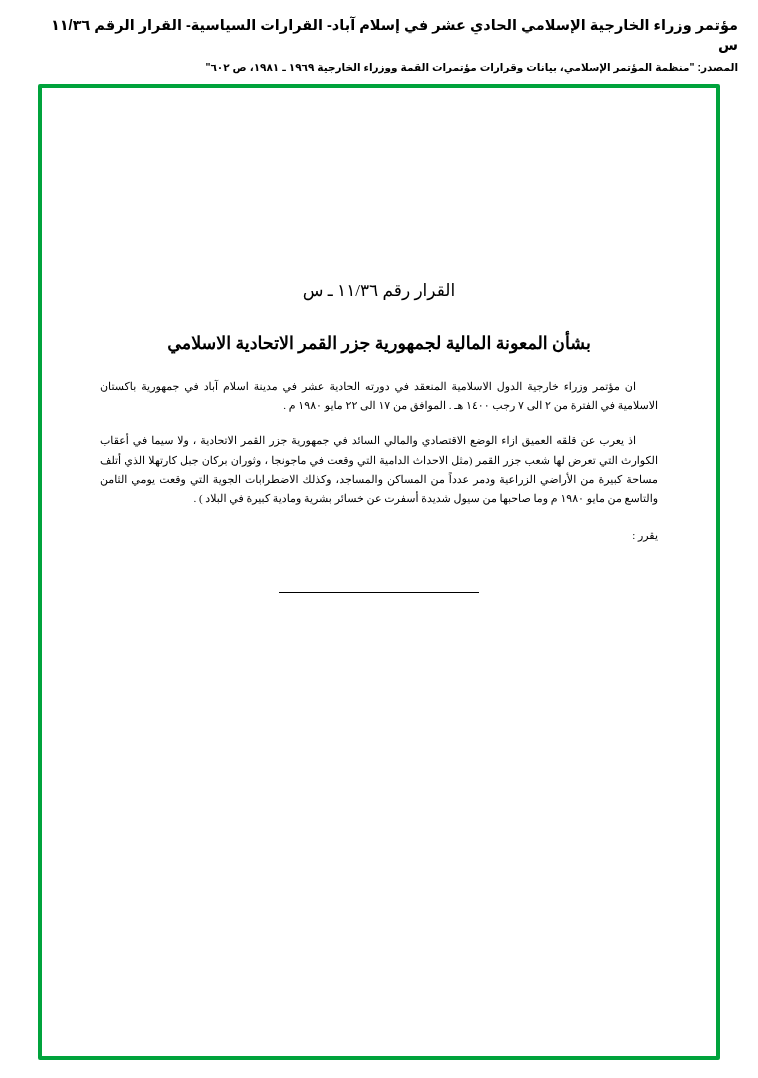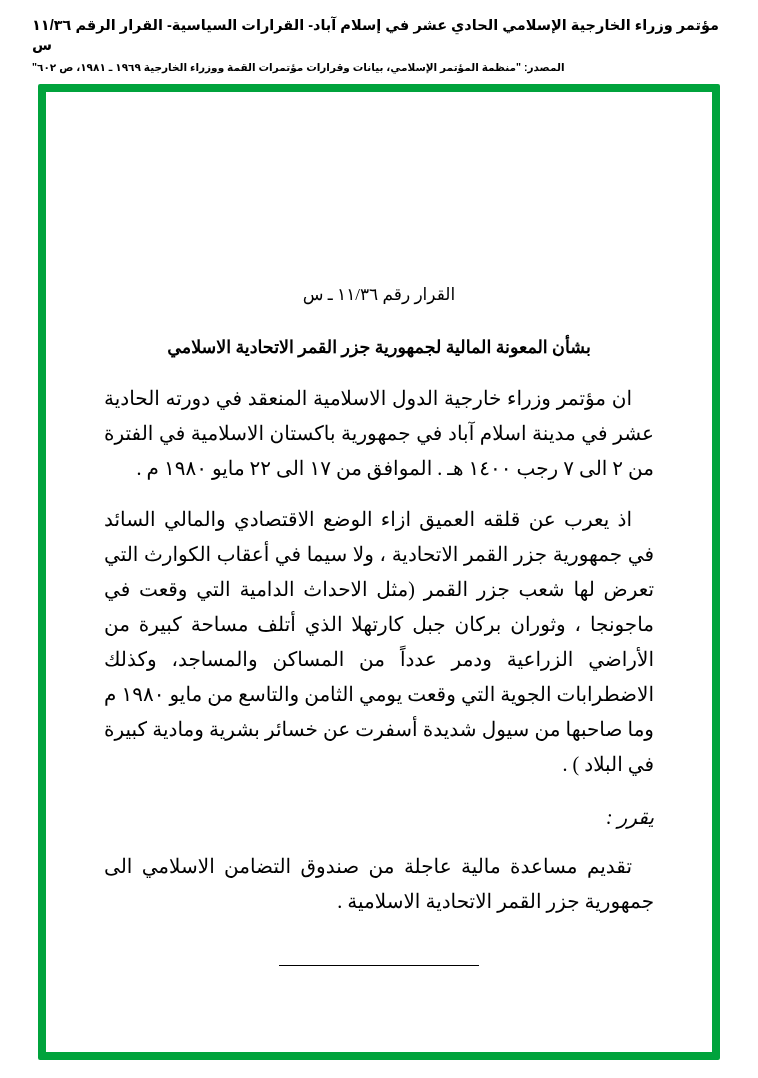--- a/index.html
+++ b/index.html
@@ -15,21 +15,21 @@
     overflow: hidden;
   }
   .page {
     position: relative;
     width: 758px;
     height: 1078px;
     box-sizing: border-box;
   }
   .header-block {
     padding: 16px 20px 4px 32px;
-    text-align: left;
+    text-align: right;
   }
   .header-title {
     font-family: "Liberation Sans", "DejaVu Sans", sans-serif;
     font-weight: bold;
     font-size: 14.5px;
     line-height: 1.35;
     letter-spacing: 0px;
     direction: rtl;
   }
   .header-source {
@@ -39,21 +39,21 @@
     line-height: 1.4;
     margin-top: 5px;
     direction: rtl;
   }
   .doc-frame {
     position: absolute;
     top: 84px;
     right: 38px;
     left: 38px;
     bottom: 18px;
-    border: 8px solid #1d4ed8;
+    border: 4px solid #1d4ed8;
     border-radius: 2px;
     background: #ffffff;
     box-sizing: border-box;
   }
   .doc-inner {
     position: absolute;
     top: 0;
     right: 0;
     left: 0;
     bottom: 0;
@@ -68,32 +68,31 @@
     margin-bottom: 26px;
   }
   .decree-subject {
     text-align: center;
     font-size: 17.5px;
     font-weight: bold;
     line-height: 1.5;
     margin-bottom: 21px;
   }
   p.body-par {
-    font-size: 20px;
+    font-size: 11px;
     line-height: 1.75;
     text-align: justify;
     text-justify: inter-word;
     margin: 0 0 16px 0;
     text-indent: 22px;
   }
   p.decides {
     text-indent: 0;
     margin-top: 18px;
     margin-bottom: 14px;
-    font-style: italic;
   }
   .rule {
     width: 200px;
     height: 0;
     border-top: 1.5px solid #000;
     margin: 46px auto 0 auto;
   }
 </style>
 </head>
 <body>
@@ -109,20 +108,19 @@
     <div class="doc-inner">
 
       <div class="decree-no">القرار رقم ١١/٣٦ ـ س</div>
       <div class="decree-subject">بشأن المعونة المالية لجمهورية جزر القمر الاتحادية الاسلامي</div>
 
       <p class="body-par">ان مؤتمر وزراء خارجية الدول الاسلامية المنعقد في دورته الحادية عشر في مدينة اسلام آباد في جمهورية باكستان الاسلامية في الفترة من ٢ الى ٧ رجب ١٤٠٠ هـ . الموافق من ١٧ الى ٢٢ مايو ١٩٨٠ م .</p>
       <p class="body-par">اذ يعرب عن قلقه العميق ازاء الوضع الاقتصادي والمالي السائد في جمهورية جزر القمر الاتحادية ، ولا سيما في أعقاب الكوارث التي تعرض لها شعب جزر القمر (مثل الاحداث الدامية التي وقعت في ماجونجا ، وثوران بركان جبل كارتهلا الذي أتلف مساحة كبيرة من الأراضي الزراعية ودمر عدداً من المساكن والمساجد، وكذلك الاضطرابات الجوية التي وقعت يومي الثامن والتاسع من مايو ١٩٨٠ م وما صاحبها من سيول شديدة أسفرت عن خسائر بشرية ومادية كبيرة في البلاد ) .</p>
 
       <p class="body-par decides">يقرر :</p>
 
-      <p class="body-par">تقديم مساعدة مالية عاجلة من صندوق التضامن الاسلامي الى جمهورية جزر القمر الاتحادية الاسلامية .</p>
 
       <div class="rule"></div>
 
     </div>
   </div>
 
 </div>
 
 </body></html>

